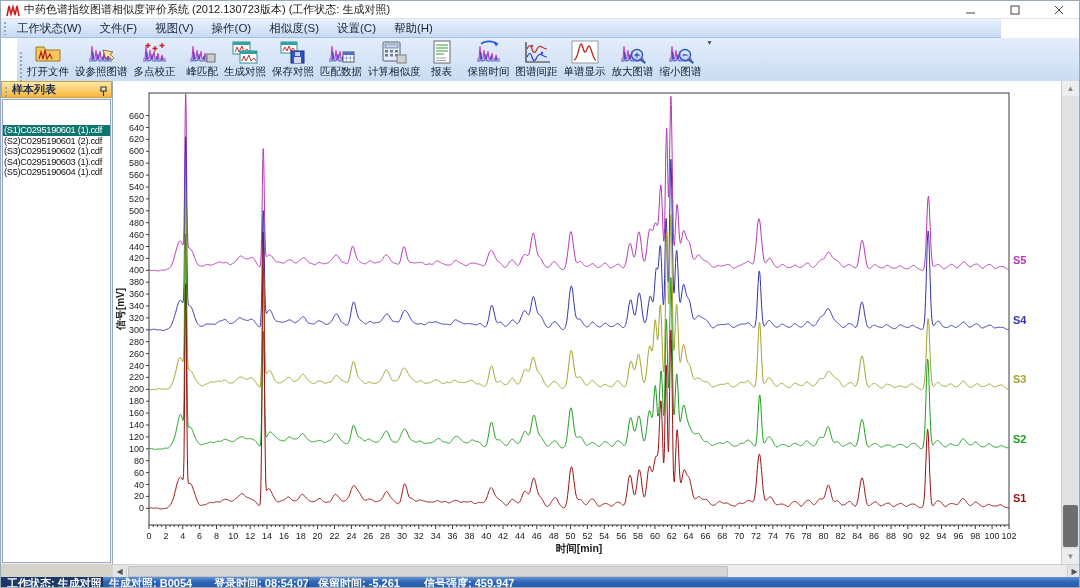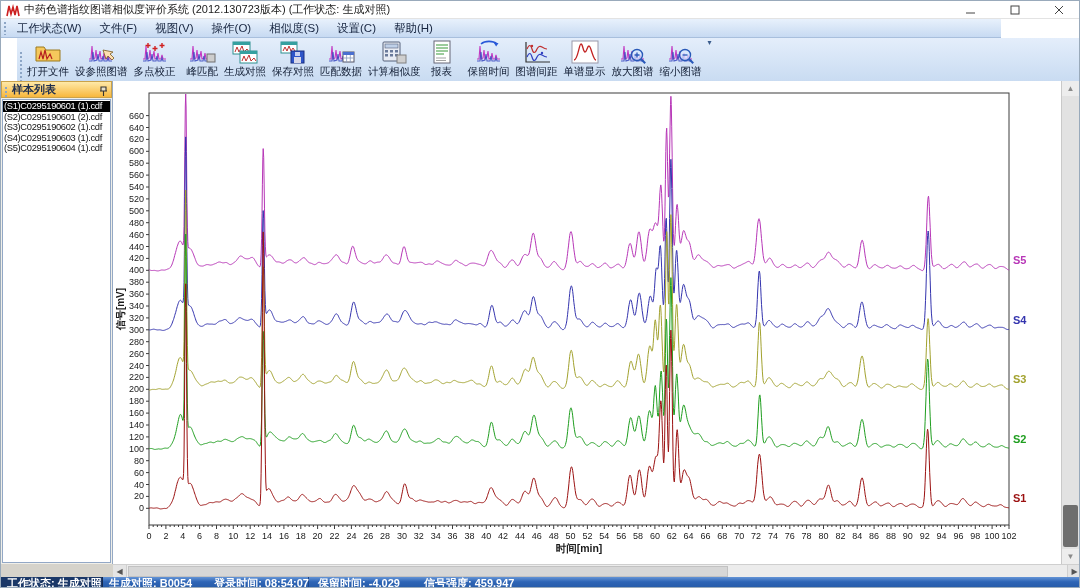--- a/index.html
+++ b/index.html
@@ -28,21 +28,21 @@
   #tb-overflow{width:10px;display:flex;align-items:flex-end;justify-content:center;color:#3a5c8c;font-size:8px;padding-bottom:3px;}
 
   
   #dock{position:absolute;left:0;top:80px;width:112px;height:483px;background:#f0efe9;border-right:1px solid #95a9c4;}
   #dock-h{position:relative;height:17px;background:linear-gradient(#ffe9a8,#f7b73d);border:1px solid #caa24a;display:flex;align-items:flex-end;}
   #dock-h .gripv{height:11px;}
   #dock-h span{font-size:11px;font-weight:bold;color:#20304f;margin-left:3px;flex:1;}
   #dock-h svg{margin-right:3px;}
   #sample-list{position:absolute;left:1px;right:1px;top:18px;bottom:1px;background:#ffffff;border:1px solid #93a8c6;overflow:hidden;padding-top:1px;}
   .list-item{font-size:9.3px;line-height:10.6px;color:#111;white-space:nowrap;padding-left:1px;letter-spacing:-0.3px;}
-  .list-item.sel{background:#000000;color:#fff;}
+  .list-item.sel{background:#0f766e;color:#fff;margin-top:24px;}
 
   
   #chart-panel{position:absolute;left:112px;top:80px;width:950px;height:483px;background:#ffffff;overflow:hidden;}
 
   
   #vscroll{position:absolute;right:0;top:80px;width:18px;height:483px;background:#e2e2e2;border-left:1px solid #c9c9c9;}
   #vscroll .arr{position:absolute;left:0;width:100%;height:15px;color:#8a8a8a;font-size:8px;text-align:center;line-height:15px;background:#ededed;}
   #vscroll .arr.up{top:0;}
   #vscroll .arr.dn{bottom:0;}
   #vthumb{position:absolute;left:1px;right:1px;top:424px;height:42px;background:#6e6e6e;border-radius:2px;}
@@ -655,19 +655,19 @@
     <div class="arr rt">▶</div>
   </div>
 
   <div id="statusbar">
     <div id="sb-state"><span class="sb-txt">工作状态: 生成对照</span></div>
     <div id="sb-session">
       <span class="sb-txt">生成对照: B0054</span>
       <span class="sb-txt">登录时间: 08:54:07</span>
     </div>
     <div id="sb-signal">
-      <span class="sb-txt">保留时间: -4.029</span>
+      <span class="sb-txt">保留时间: -5.261</span>
       <span class="sb-txt">信号强度: 459.947</span>
     </div>
     <div id="sb-fill"></div>
   </div>
 
 </div>
 
 </body></html>

